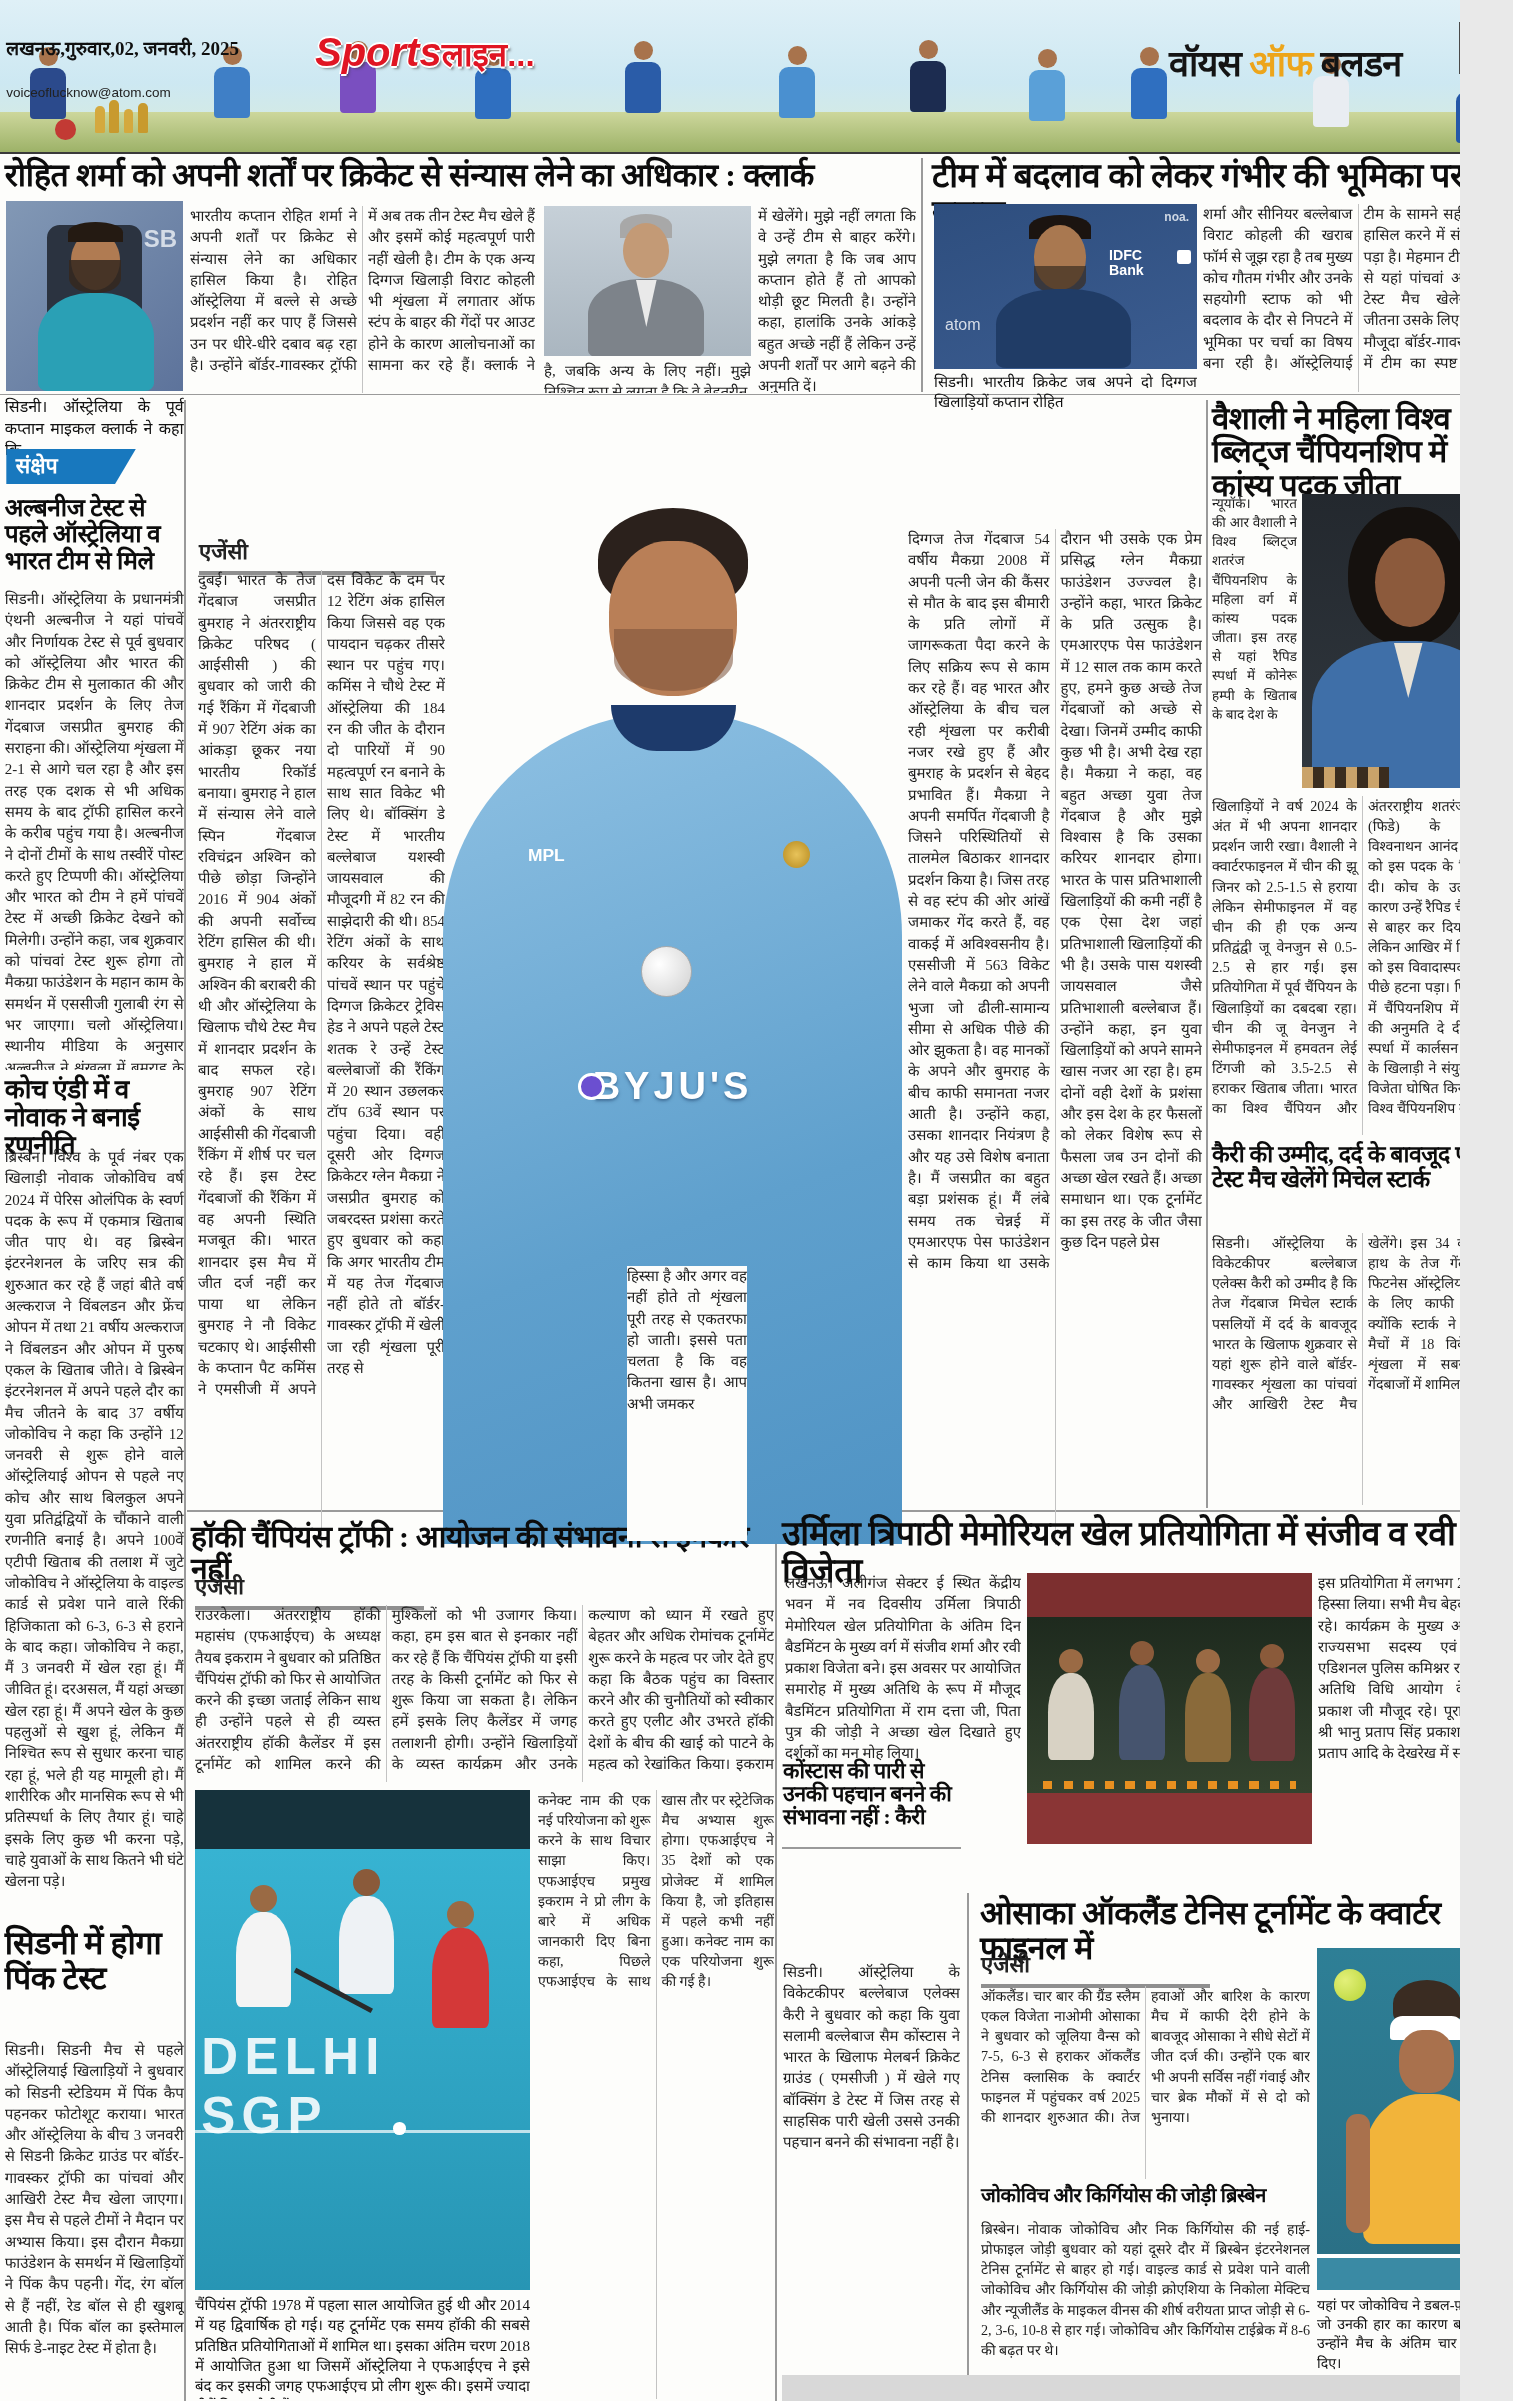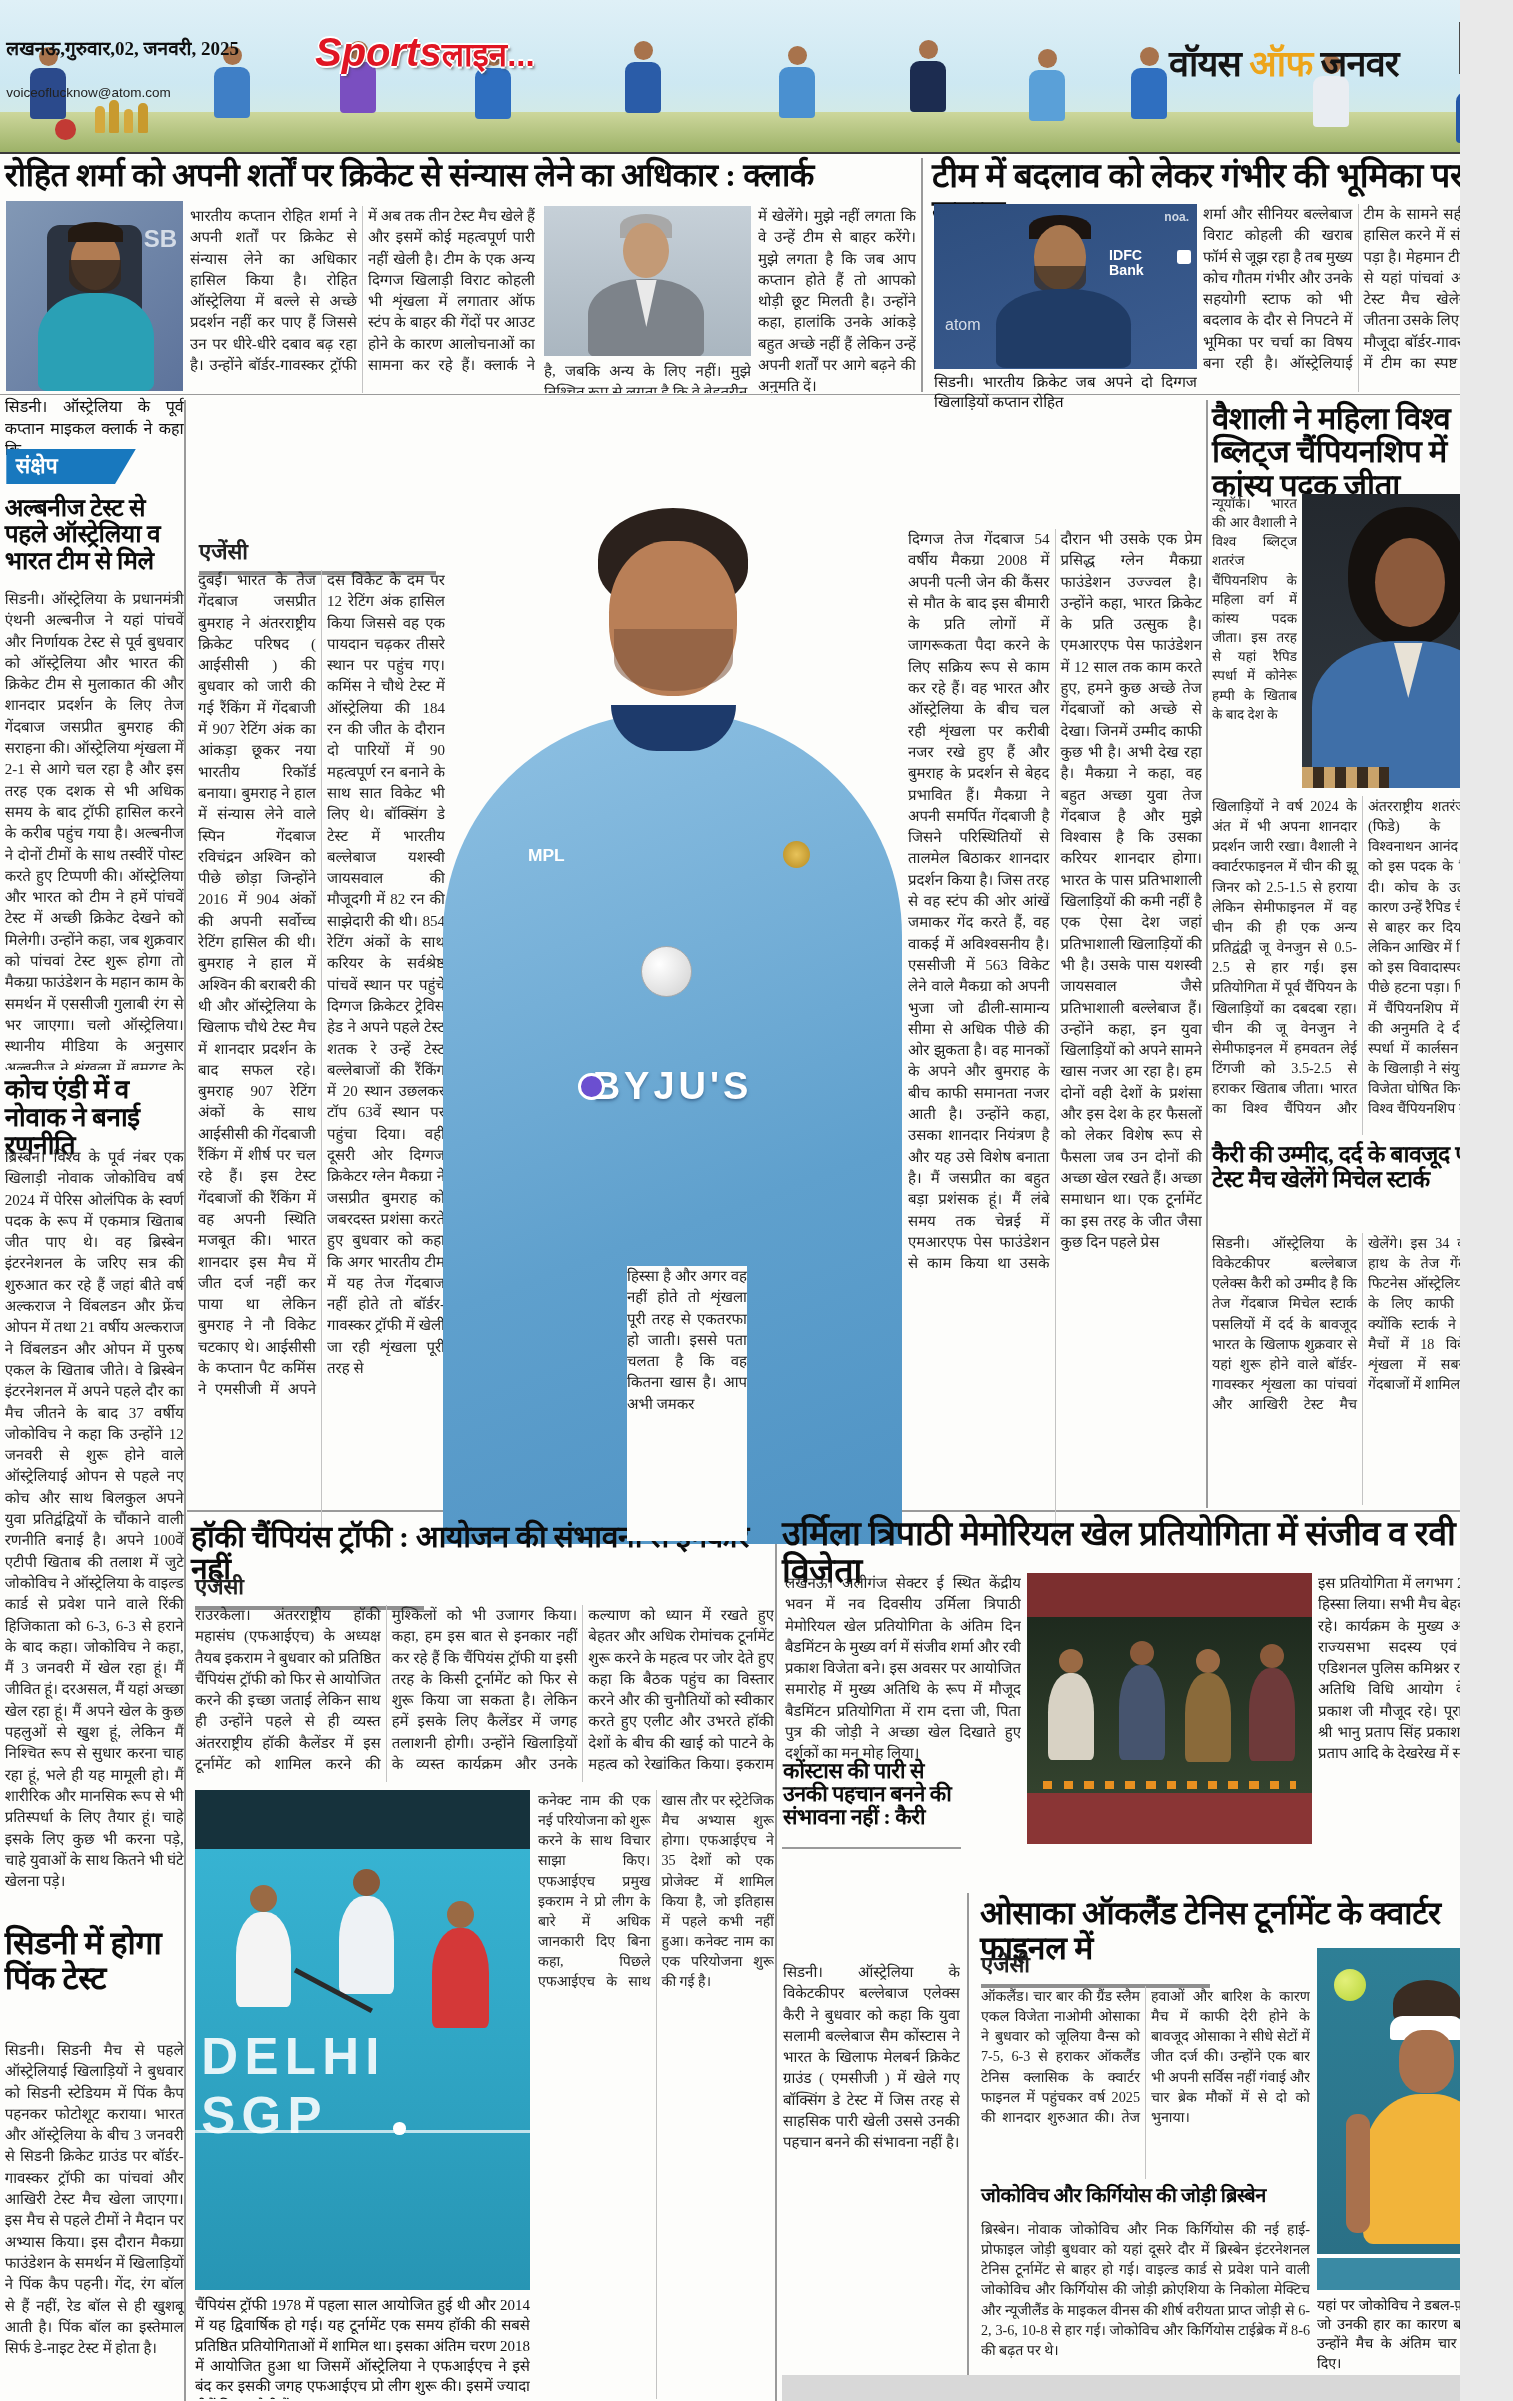--- a/index.html
+++ b/index.html
@@ -85,21 +85,21 @@
     <div class="abs" style="left:6.3px;top:35px;font-weight:bold;font-size:19px;color:#101010">लखनऊ,गुरुवार,02, जनवरी, 2025</div>
     <div class="abs" style="left:6.3px;top:85px;font-family:'Liberation Sans','DejaVu Sans',sans-serif;font-size:13.5px;color:#222">voiceoflucknow@atom.com</div>
 
     <div class="abs sports-title" style="left:315px;top:30px;font-size:40px">
       <span>Sports</span><span style="font-style:normal;font-size:33px">लाइन...</span>
     </div>
 
     <div class="abs masthead" style="left:1169px;top:46px;width:283px">
       <span style="color:#141414">वॉयस</span>
       <span style="color:#eda51a">ऑफ</span>
-      <span style="color:#141414">जनवर</span>
+      <span style="color:#141414">बलडन</span>
     </div>
     <div class="abs pagenum" style="left:1459px;top:22px;border-left:4px double #4a4a4a;padding-left:6.3px">15</div>
     <svg class="abs" style="left:1462px;top:89px" width="46" height="57" viewBox="0 0 58 72">
       <rect x="8" y="8" width="9" height="52" rx="4" fill="#e2c13c" transform="rotate(-18 12 34)"></rect>
       <rect x="24" y="4" width="9" height="56" rx="4" fill="#d8b22e" transform="rotate(12 28 32)"></rect>
       <rect x="38" y="10" width="9" height="50" rx="4" fill="#e2c13c" transform="rotate(38 42 35)"></rect>
       <circle cx="46" cy="12" r="8" fill="#c23a34"></circle>
     </svg>
   </div>
 

